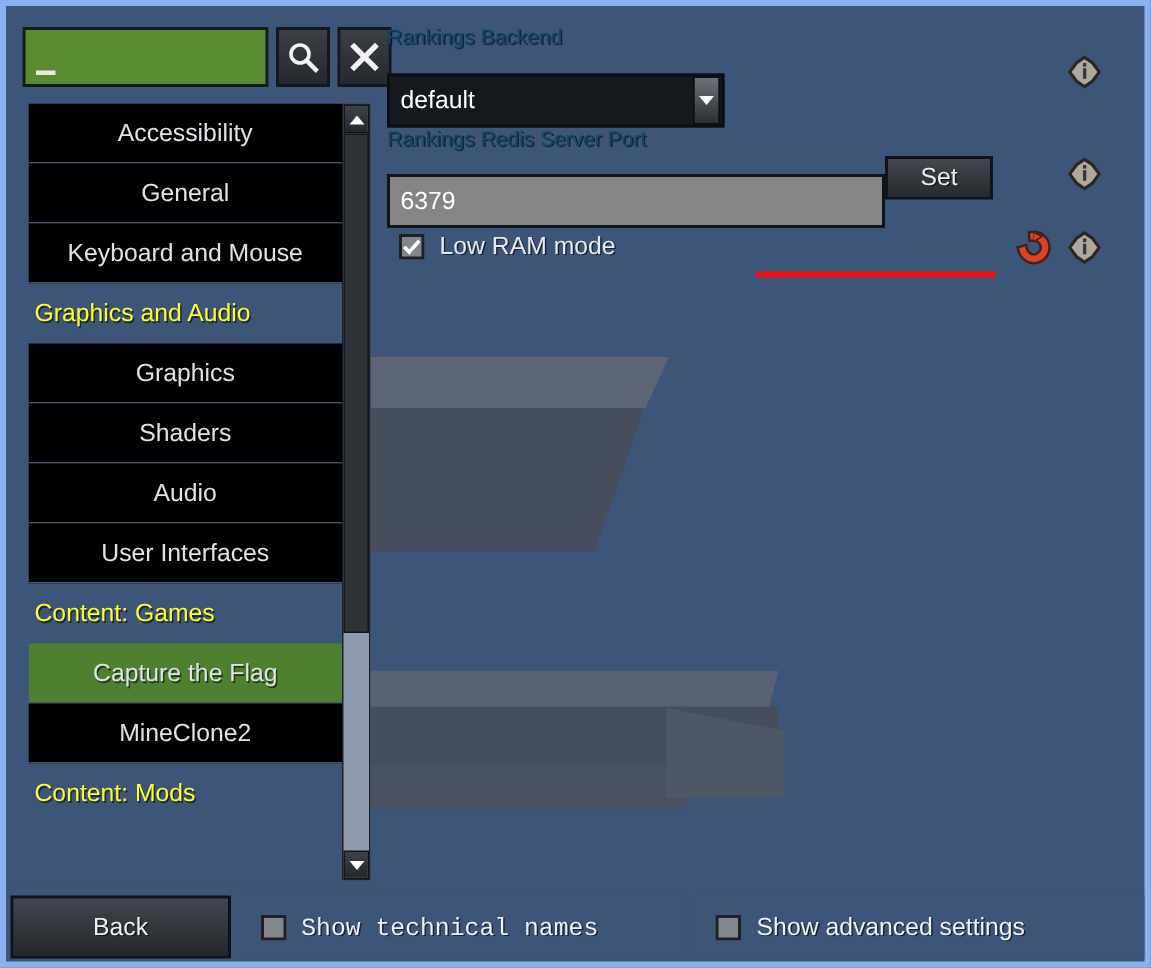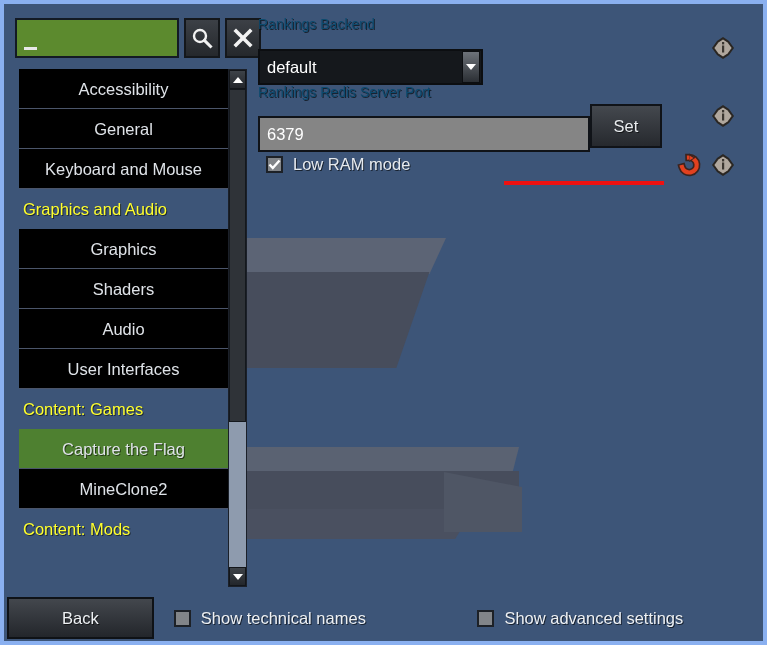--- a/index.html
+++ b/index.html
@@ -153,21 +153,21 @@
     width: 332px; height: 36px;
     background: #858585;
     border: 2px solid #101318;
     color: #ffffff; font-size: 16.5px;
     font-family: "Liberation Sans", sans-serif;
     padding-left: 7px;
     outline: none;
     margin-top: 12px;
   }
   #set-button {
-    width: 72px; height: 44px;
+    width: 72px; height: 29px;
     background: linear-gradient(#44484e, #26292e);
     border: 2px solid #101318;
     color: #e9ecef; font-size: 16.5px;
     display: flex; align-items: center; justify-content: center;
     cursor: pointer;
     text-shadow: 1px 1px 0 rgba(0,0,0,.6);
   }
   #lowram-row {
     position: absolute; left: 20px; top: 151px;
     display: flex; align-items: center; cursor: pointer;
@@ -208,21 +208,21 @@
     cursor: pointer;
     text-shadow: 1px 1px 0 rgba(0,0,0,.6);
   }
   .bpanel {
     height: 42px;
     background: #3d5578;
     display: flex; align-items: center;
     padding-left: 14px;
     cursor: pointer;
   }
-  #panel-tech { width: 300px; margin-left: 6px; }
+  #panel-tech { width: 300px; margin-left: 6px; font-family: Liberation Mono, monospace; }
   #panel-adv  { width: 302px; margin-left: 6px; }
   .bpanel-label {
     color: #eef1f4; font-size: 16.5px; margin-left: 10px;
     text-shadow: 1px 1px 0 rgba(0,0,0,.6);
     white-space: nowrap;
   }
 </style>
 </head>
 <body>
 

